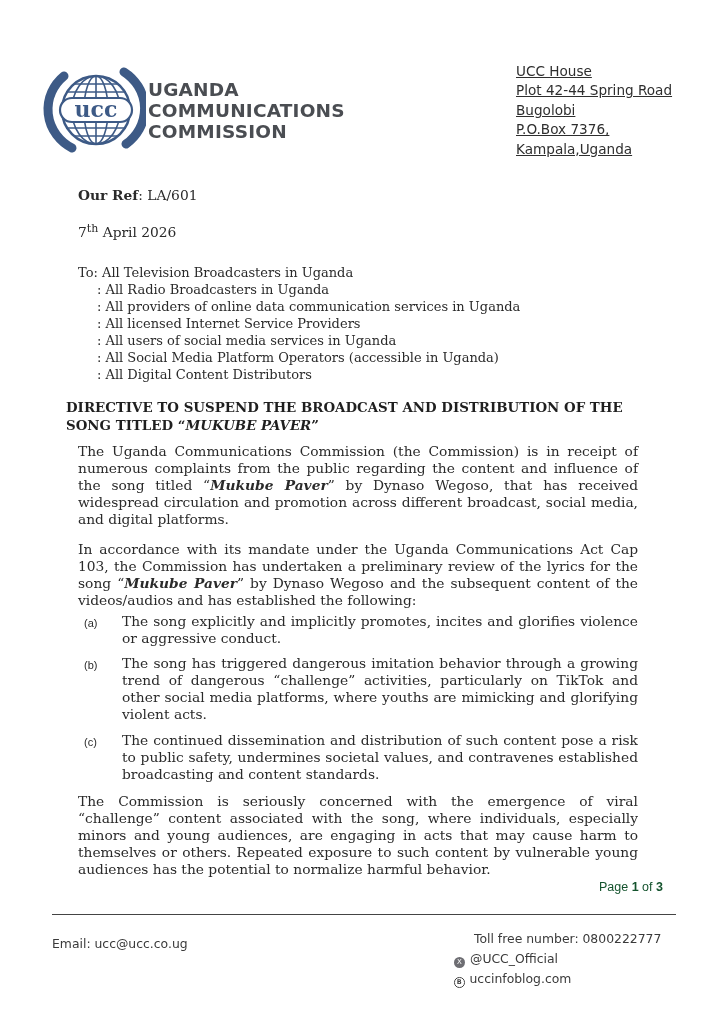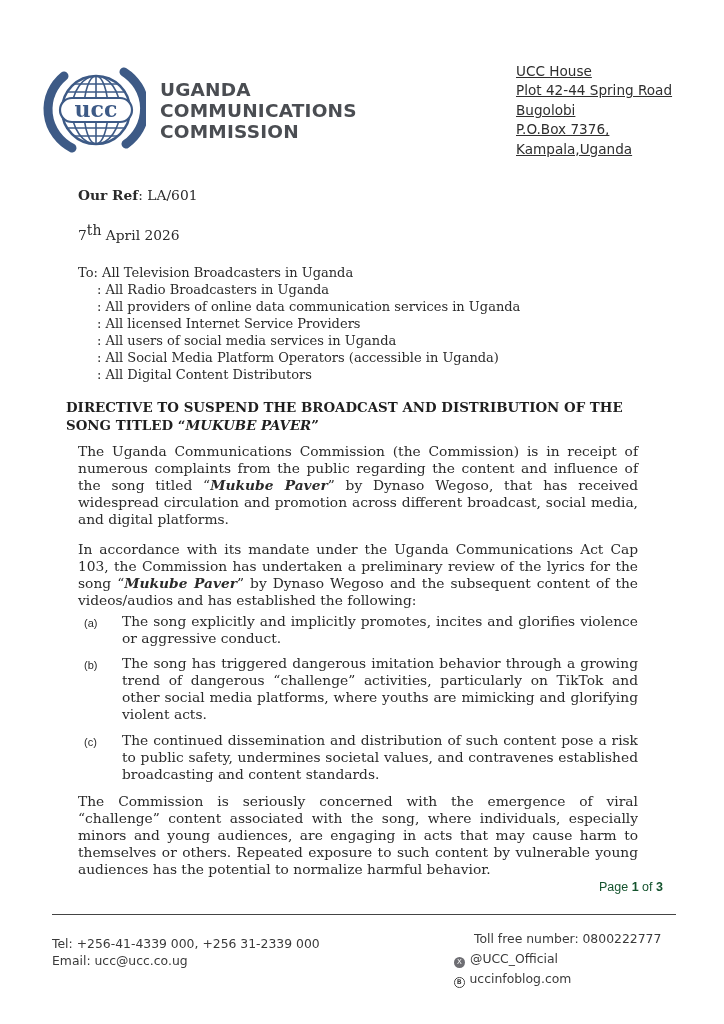--- a/index.html
+++ b/index.html
@@ -2,29 +2,29 @@
 <html><head>
 <meta charset="utf-8">
 <style>
   html, body { margin: 0; padding: 0; background: #ffffff; }
   body { width: 724px; height: 1024px; position: relative; overflow: hidden; color: #2a2a2a; }
   .serif { font-family: "DejaVu Serif", "Liberation Serif", serif; }
 
   
   .logo { position: absolute; left: 42px; top: 62px; width: 104px; height: 96px; }
   .org-name { position: absolute; left: 148px; top: 79px; font-family: "DejaVu Sans", sans-serif; font-weight: bold; color: #4a4d52; font-size: 18.5px; line-height: 21px; letter-spacing: 0.2px; }
-  .org-name div { white-space: nowrap; margin-left: 12px; }
+  .org-name div { white-space: nowrap; }
   .address { position: absolute; left: 516px; top: 62px; font-family: "DejaVu Sans", sans-serif; font-size: 13.6px; line-height: 19.4px; color: #2e2e2e; text-decoration: underline; }
   .address div { white-space: nowrap; }
 
   
   .ref { position: absolute; left: 78px; top: 187px; font-size: 13.8px; }
   .ref b { font-weight: bold; }
   .date { position: absolute; left: 78px; top: 222px; font-size: 13.8px; }
-  .date sup { font-size: 14px; vertical-align: 5px; }
+  .date sup { font-size: 11px; vertical-align: 5px; }
 
   .recipients { position: absolute; left: 78px; top: 264px; font-size: 13px; line-height: 17px; }
   .recipients .rline { white-space: nowrap; }
   .recipients .sub { padding-left: 19px; }
 
   .heading { position: absolute; left: 66px; top: 399px; width: 560px; font-size: 13.4px; line-height: 17.5px; font-weight: bold; color: #1f1f1f; }
   .heading i { font-style: italic; }
 
   .para { position: absolute; left: 78px; width: 560px; font-size: 13.8px; line-height: 17px; text-align: justify; }
   .para i.b { font-style: italic; font-weight: bold; }
@@ -122,21 +122,20 @@
   <span class="lbl">(c)</span>
   <div class="txt">The continued dissemination and distribution of such content pose a risk to public safety, undermines societal values, and contravenes established broadcasting and content standards.</div>
 </div>
 
 <div class="para p3 serif">The Commission is seriously concerned with the emergence of viral “challenge” content associated with the song, where individuals, especially minors and young audiences, are engaging in acts that may cause harm to themselves or others. Repeated exposure to such content by vulnerable young audiences has the potential to normalize harmful behavior.</div>
 
 <div class="rule"></div>
 <div class="page-num"><span>Page </span><b>1</b><span> of </span><b>3</b></div>
 
 <div class="foot-left">
-  <div>Tel: +256-41-4339 000, +256 31-2339 000</div>
   <div>Email: ucc@ucc.co.ug</div>
 </div>
 
 <div class="foot-right">
   <div>Toll free number: 0800222777</div>
   <div class="soc"><span class="soc-icon x-icon">X</span><span>@UCC_Official</span></div>
   <div class="soc"><span class="soc-icon blog-icon">B</span><span>uccinfoblog.com</span></div>
 </div>
 
 </body></html>

